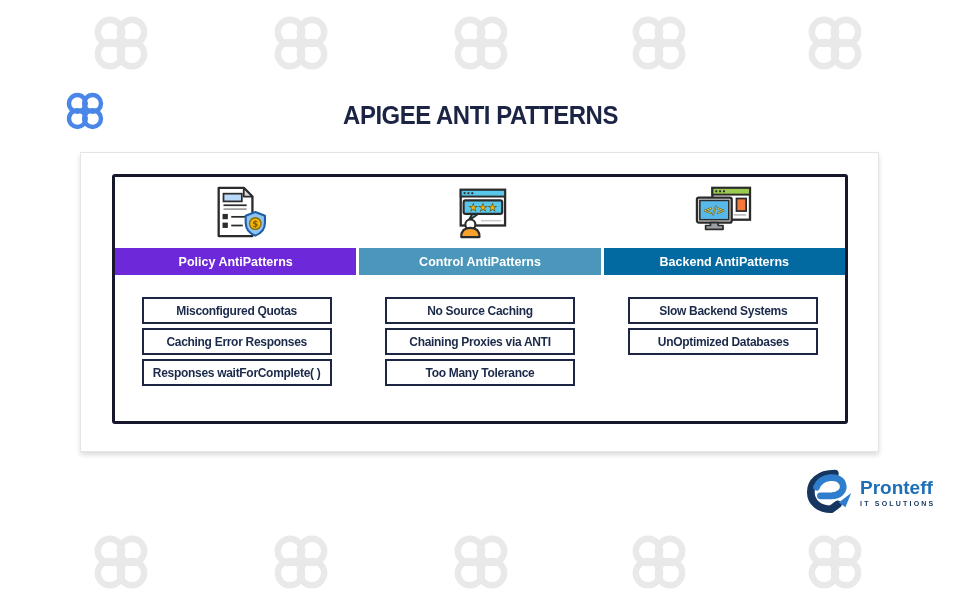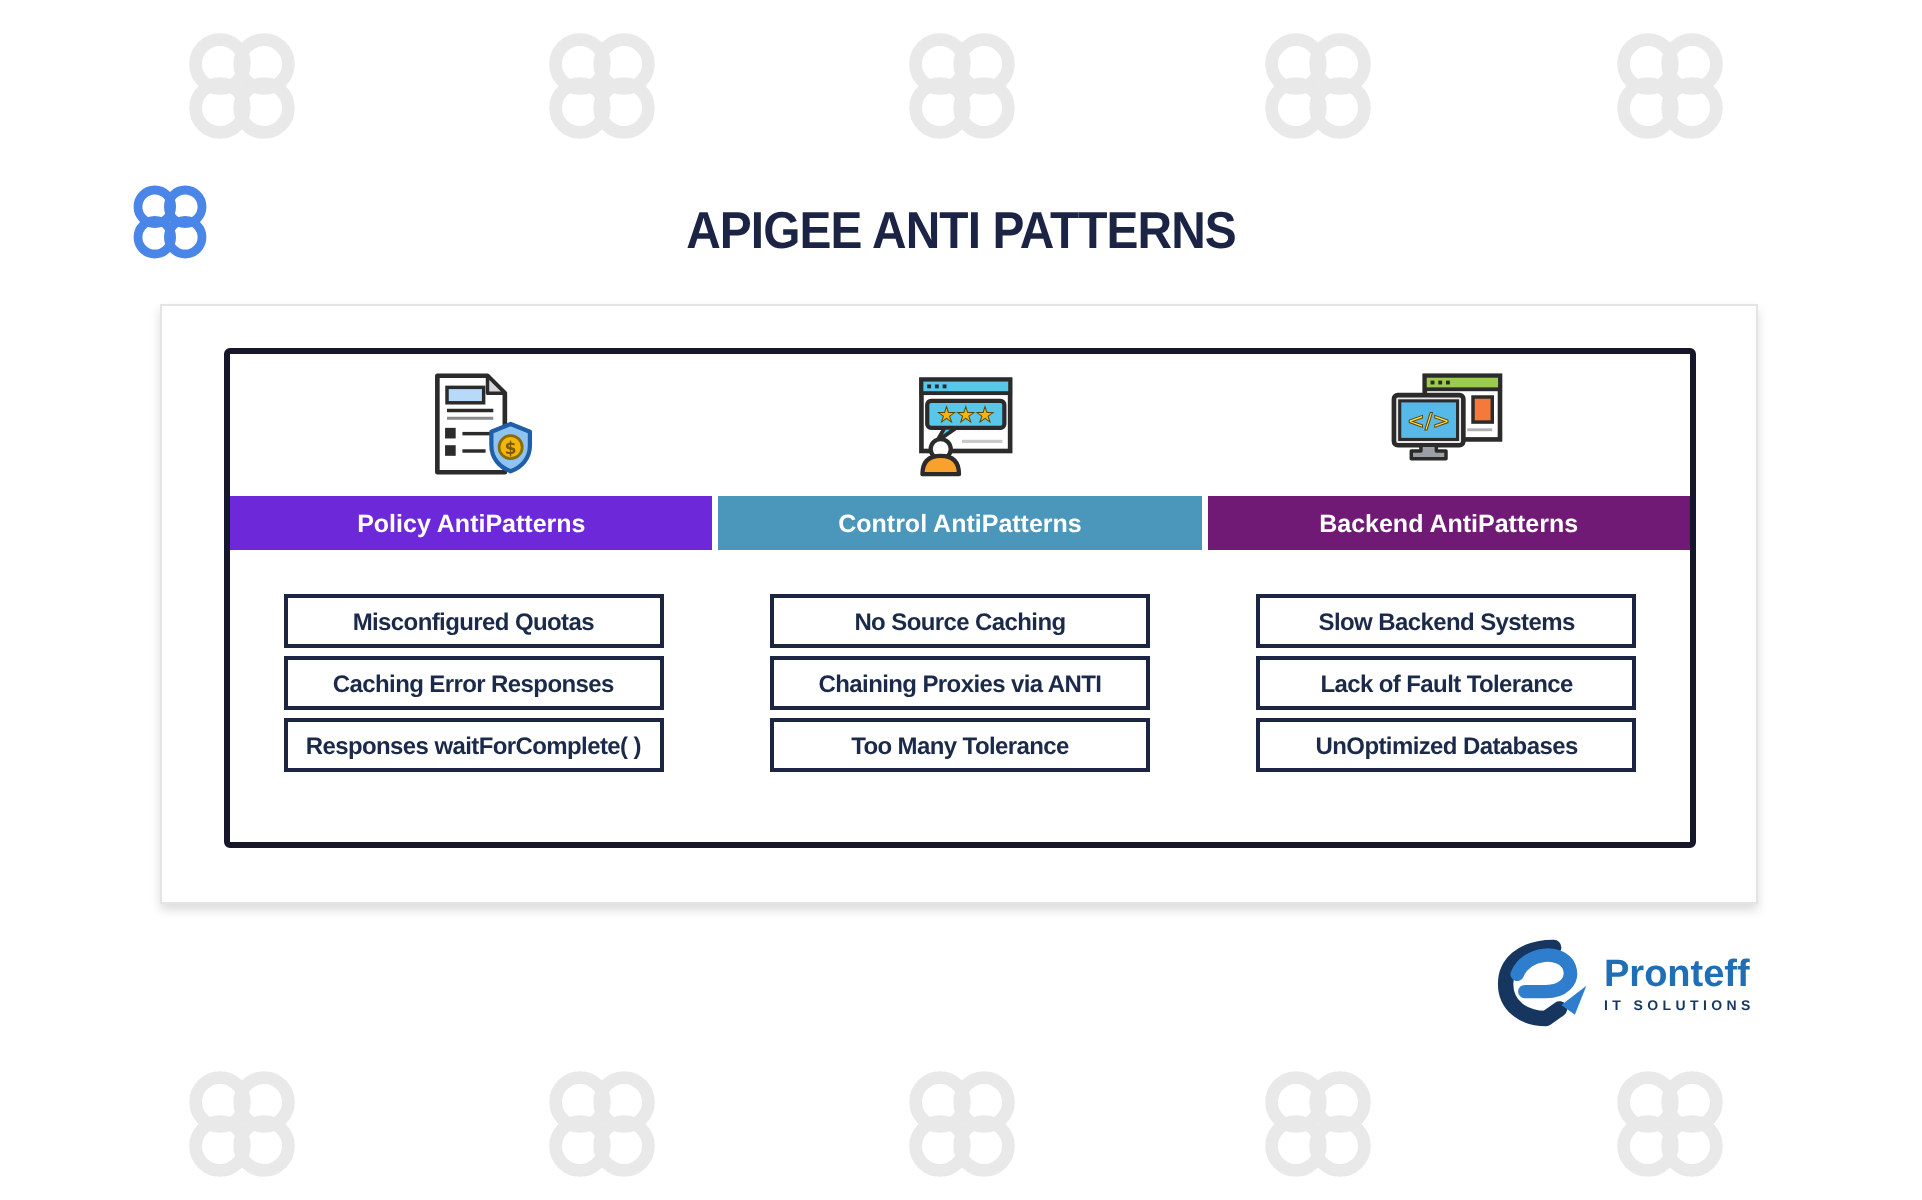--- a/index.html
+++ b/index.html
@@ -35,21 +35,21 @@
   .bar { flex:1; height:27px; display:flex; align-items:center; justify-content:center;
          color:#fff; font-weight:bold; font-size:12.5px; }
 
   .cols { position:absolute; left:0; right:0; top:120px; display:flex; }
   .col { flex:1; display:flex; flex-direction:column; align-items:center; gap:4px; }
   .abox { width:190px; height:27px; background:#fff; border:2px solid #1C2642;
           display:flex; align-items:center; justify-content:center;
           font-weight:bold; font-size:12px; letter-spacing:-0.3px; color:#1B2A4A; white-space:nowrap; }
 
   
-  .pronteff { position:absolute; left:748px; top:468px; display:flex; align-items:center; }
+  .pronteff { position:absolute; left:806px; top:468px; display:flex; align-items:center; }
   .pronteff-mark { width:50px; height:46px; }
   .pronteff-text { display:flex; flex-direction:column; margin-left:4px; margin-top:2px; }
   .pronteff-name { font-size:19px; font-weight:bold; color:#1E6FB5; line-height:20px; }
   .pronteff-tag  { font-size:7px; font-weight:bold; letter-spacing:2.2px; color:#16355F; margin-top:2px; }
 </style>
 </head>
 <body>
 
 <svg width="0" height="0" style="position:absolute">
   <symbol id="knot" viewBox="0 0 100 100">
@@ -159,39 +159,38 @@
         </div>
       </div>
 
       <div class="bars">
         <div class="bar" style="background: #6d28d9;">
           <span>Policy AntiPatterns</span>
         </div>
         <div class="bar" style="background: rgb(75, 151, 187);">
           <span>Control AntiPatterns</span>
         </div>
-        <div class="bar" style="background: #701a75;">
+        <div class="bar" style="background: #0369a1;">
           <span>Backend AntiPatterns</span>
         </div>
       </div>
 
       <div class="cols">
         <div class="col">
           <div class="abox">Misconfigured Quotas</div>
           <div class="abox">Caching Error Responses</div>
           <div class="abox">Responses waitForComplete( )</div>
         </div>
         <div class="col">
           <div class="abox">No Source Caching</div>
           <div class="abox">Chaining Proxies via ANTI</div>
           <div class="abox">Too Many Tolerance</div>
         </div>
         <div class="col">
           <div class="abox">Slow Backend Systems</div>
-          <div class="abox">Lack of Fault Tolerance</div>
           <div class="abox">UnOptimized Databases</div>
         </div>
       </div>
 
     </div>
   </div>
 
   <div class="pronteff">
     <svg class="pronteff-mark" viewBox="0 0 52 46">
       <path d="M30 5 C13 5 5 14 5 24 C5 35 14 42 26 42 L33 37" fill="none" stroke="#16355F" stroke-width="8" stroke-linecap="round" stroke-linejoin="round"></path>

